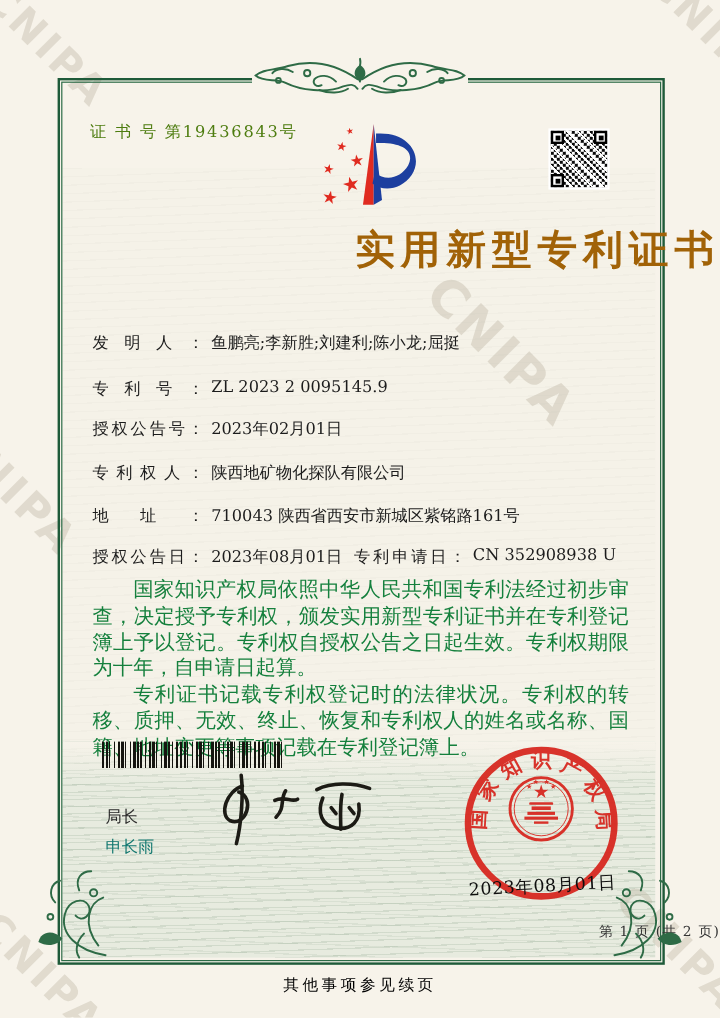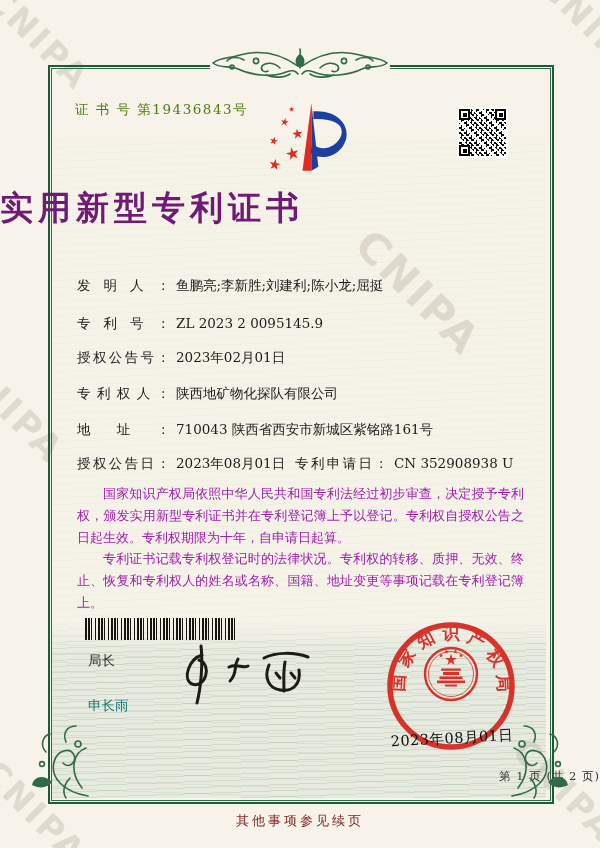--- a/index.html
+++ b/index.html
@@ -38,57 +38,57 @@
   .qr{position:absolute;left:457px;top:107px;width:47px;height:47px;z-index:2;background:#fff;padding:2px;}
   .qr-data{position:absolute;inset:2px;
     background:
       repeating-linear-gradient(45deg,#fff 0 1.5px,rgba(0,0,0,0) 1.5px 6px),
       repeating-conic-gradient(#0a0a0a 0% 25%,rgba(0,0,0,0) 0% 50%);
     background-size:auto,5px 5px;}
   .finder{position:absolute;width:11px;height:11px;border:2px solid #000;background:#fff;box-sizing:border-box;}
   .finder::after{content:"";position:absolute;inset:1.5px;background:#000;}
   .f-tl{left:2px;top:2px;} .f-tr{right:2px;top:2px;} .f-bl{left:2px;bottom:2px;}
 
-  .title{position:absolute;left:0;right:0;top:186px;z-index:2;text-align:left;
-         font-size:33px;font-weight:700;color:#701a75;letter-spacing:5px;}
+  .title{position:absolute;left:0;right:0;top:186px;z-index:2;text-align:right;
+         font-size:33px;font-weight:700;color:#a16207;letter-spacing:5px;}
 
   
   .field-row{position:absolute;left:77px;right:60px;z-index:2;font-size:13.5px;color:#1c1c1c;
              height:19px;white-space:nowrap;}
   .flabel{display:inline-block;width:93px;text-align:justify;text-align-last:justify;
           text-justify:inter-character;vertical-align:top;}
   .fvalue{margin-left:6px;}
   .grant2{position:absolute;left:218px;top:0;}
 
   
   .body-text{position:absolute;left:77px;top:483px;width:447px;z-index:2;
-             font-size:13px;line-height:21.8px;color:#a21caf;text-align:justify;}
+             font-size:17px;line-height:21.8px;color:#15803d;text-align:justify;font-family:Liberation Mono, monospace;}
   .body-text p{margin:0;text-indent:2em;font-style:oblique 6deg;}
 
   
   .barcode{position:absolute;left:85px;top:618px;width:153px;height:22px;z-index:2;
     background:repeating-linear-gradient(90deg,
       #15140f 0 2px,rgba(0,0,0,0) 2px 3px,#15140f 3px 5px,rgba(0,0,0,0) 5px 6px,
       #15140f 6px 7px,rgba(0,0,0,0) 7px 10px,#15140f 10px 11px,rgba(0,0,0,0) 11px 13px);}
-  .sig-title{position:absolute;left:88px;top:652px;z-index:2;
+  .sig-title{position:absolute;left:88px;top:672px;z-index:2;
              font-family:"DejaVu Sans","Liberation Sans",sans-serif;font-size:13.5px;color:#2a2a2a;}
   .sig-name{position:absolute;left:88px;top:697px;z-index:2;
             font-family:"DejaVu Sans","Liberation Sans",sans-serif;font-size:13.5px;color:#0f766e;}
   .sig-hand{position:absolute;left:172px;top:643px;width:150px;height:68px;z-index:2;}
 
   
   .seal{position:absolute;left:381px;top:616px;width:140px;height:140px;z-index:4;}
   .seal-date{position:absolute;left:388px;top:729px;width:128px;z-index:5;text-align:center;
              font-size:14.5px;color:#0e0e0e;transform:rotate(-3deg);letter-spacing:.5px;}
 
   
   .page-note{position:absolute;left:0;right:0;top:769px;z-index:2;text-align:right;
              font-size:11.5px;color:#333;letter-spacing:1px;}
   .footer-note{position:absolute;left:0;right:0;top:812px;z-index:2;text-align:center;
-               font-size:13px;color:#7f1d1d;letter-spacing:3px;font-style:oblique 6deg;}
+               font-size:13px;color:#000000;letter-spacing:3px;font-style:oblique 6deg;}
 </style>
 </head>
 <body>
 
 <div class="page">
 
   <div class="waves2"></div>
   <div class="waves"></div>
 
   <span class="wm" style="left:-26px;top:18px;font-size:34px;">CNIPA</span>

